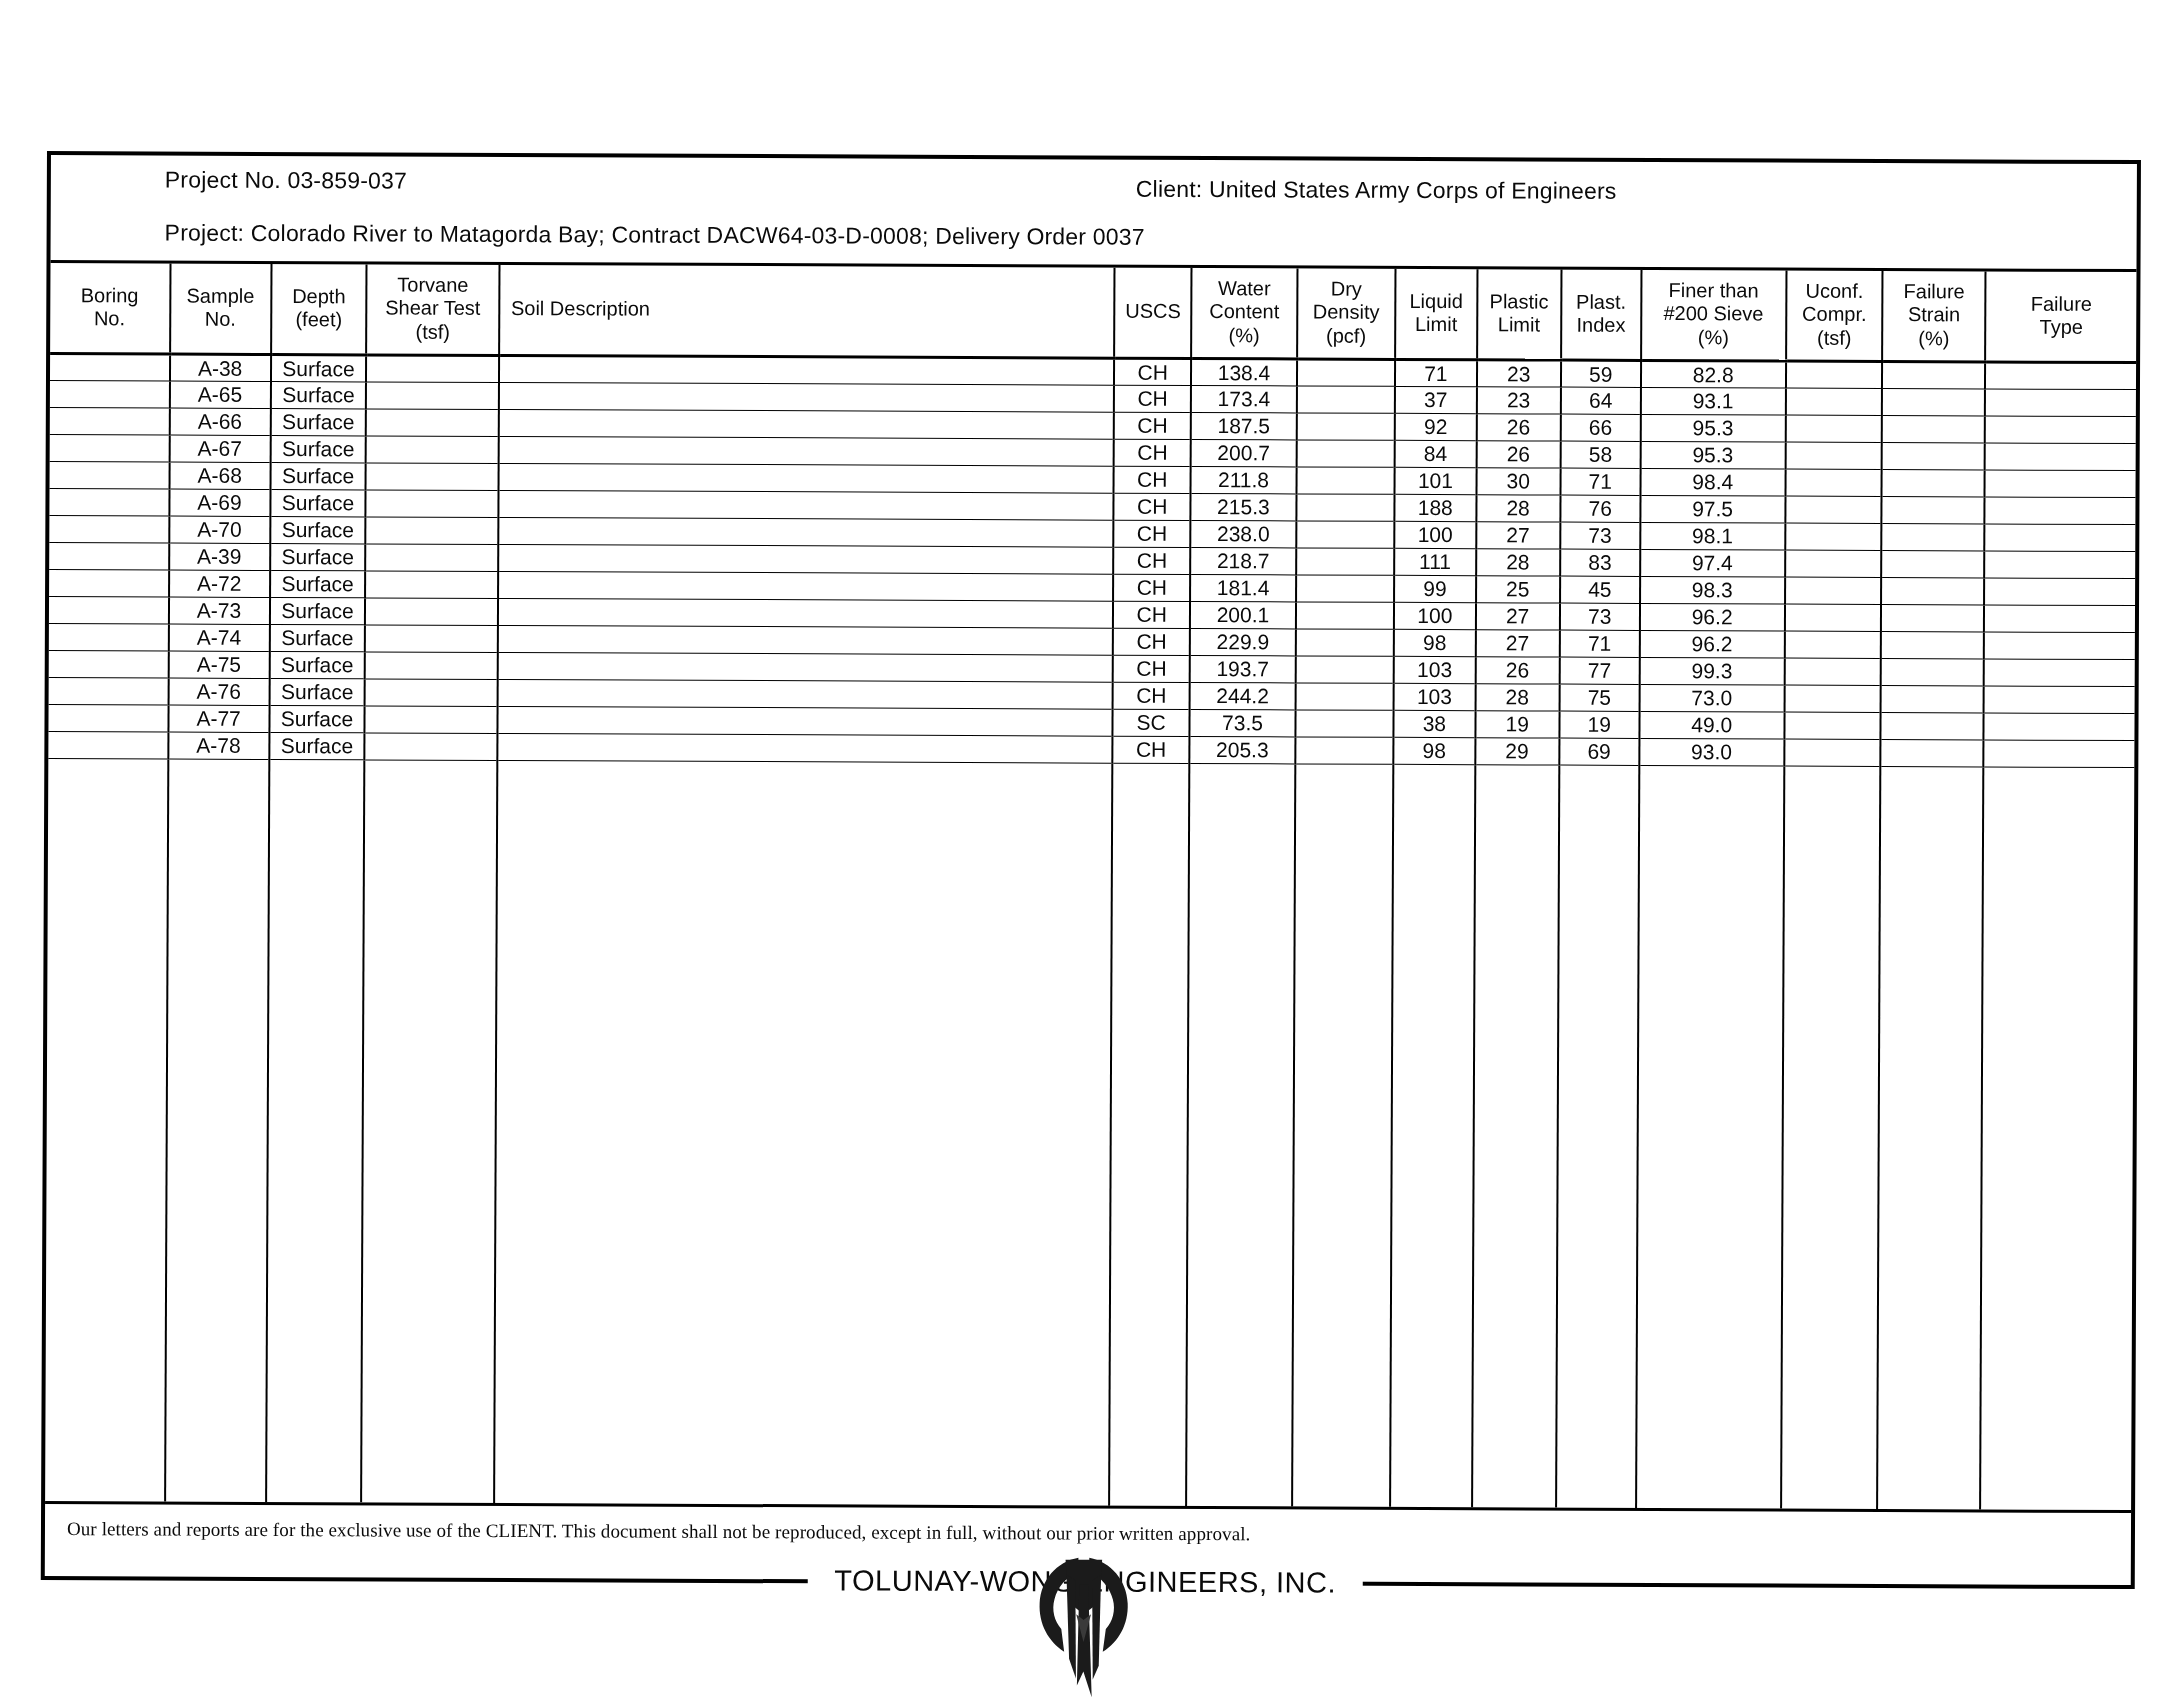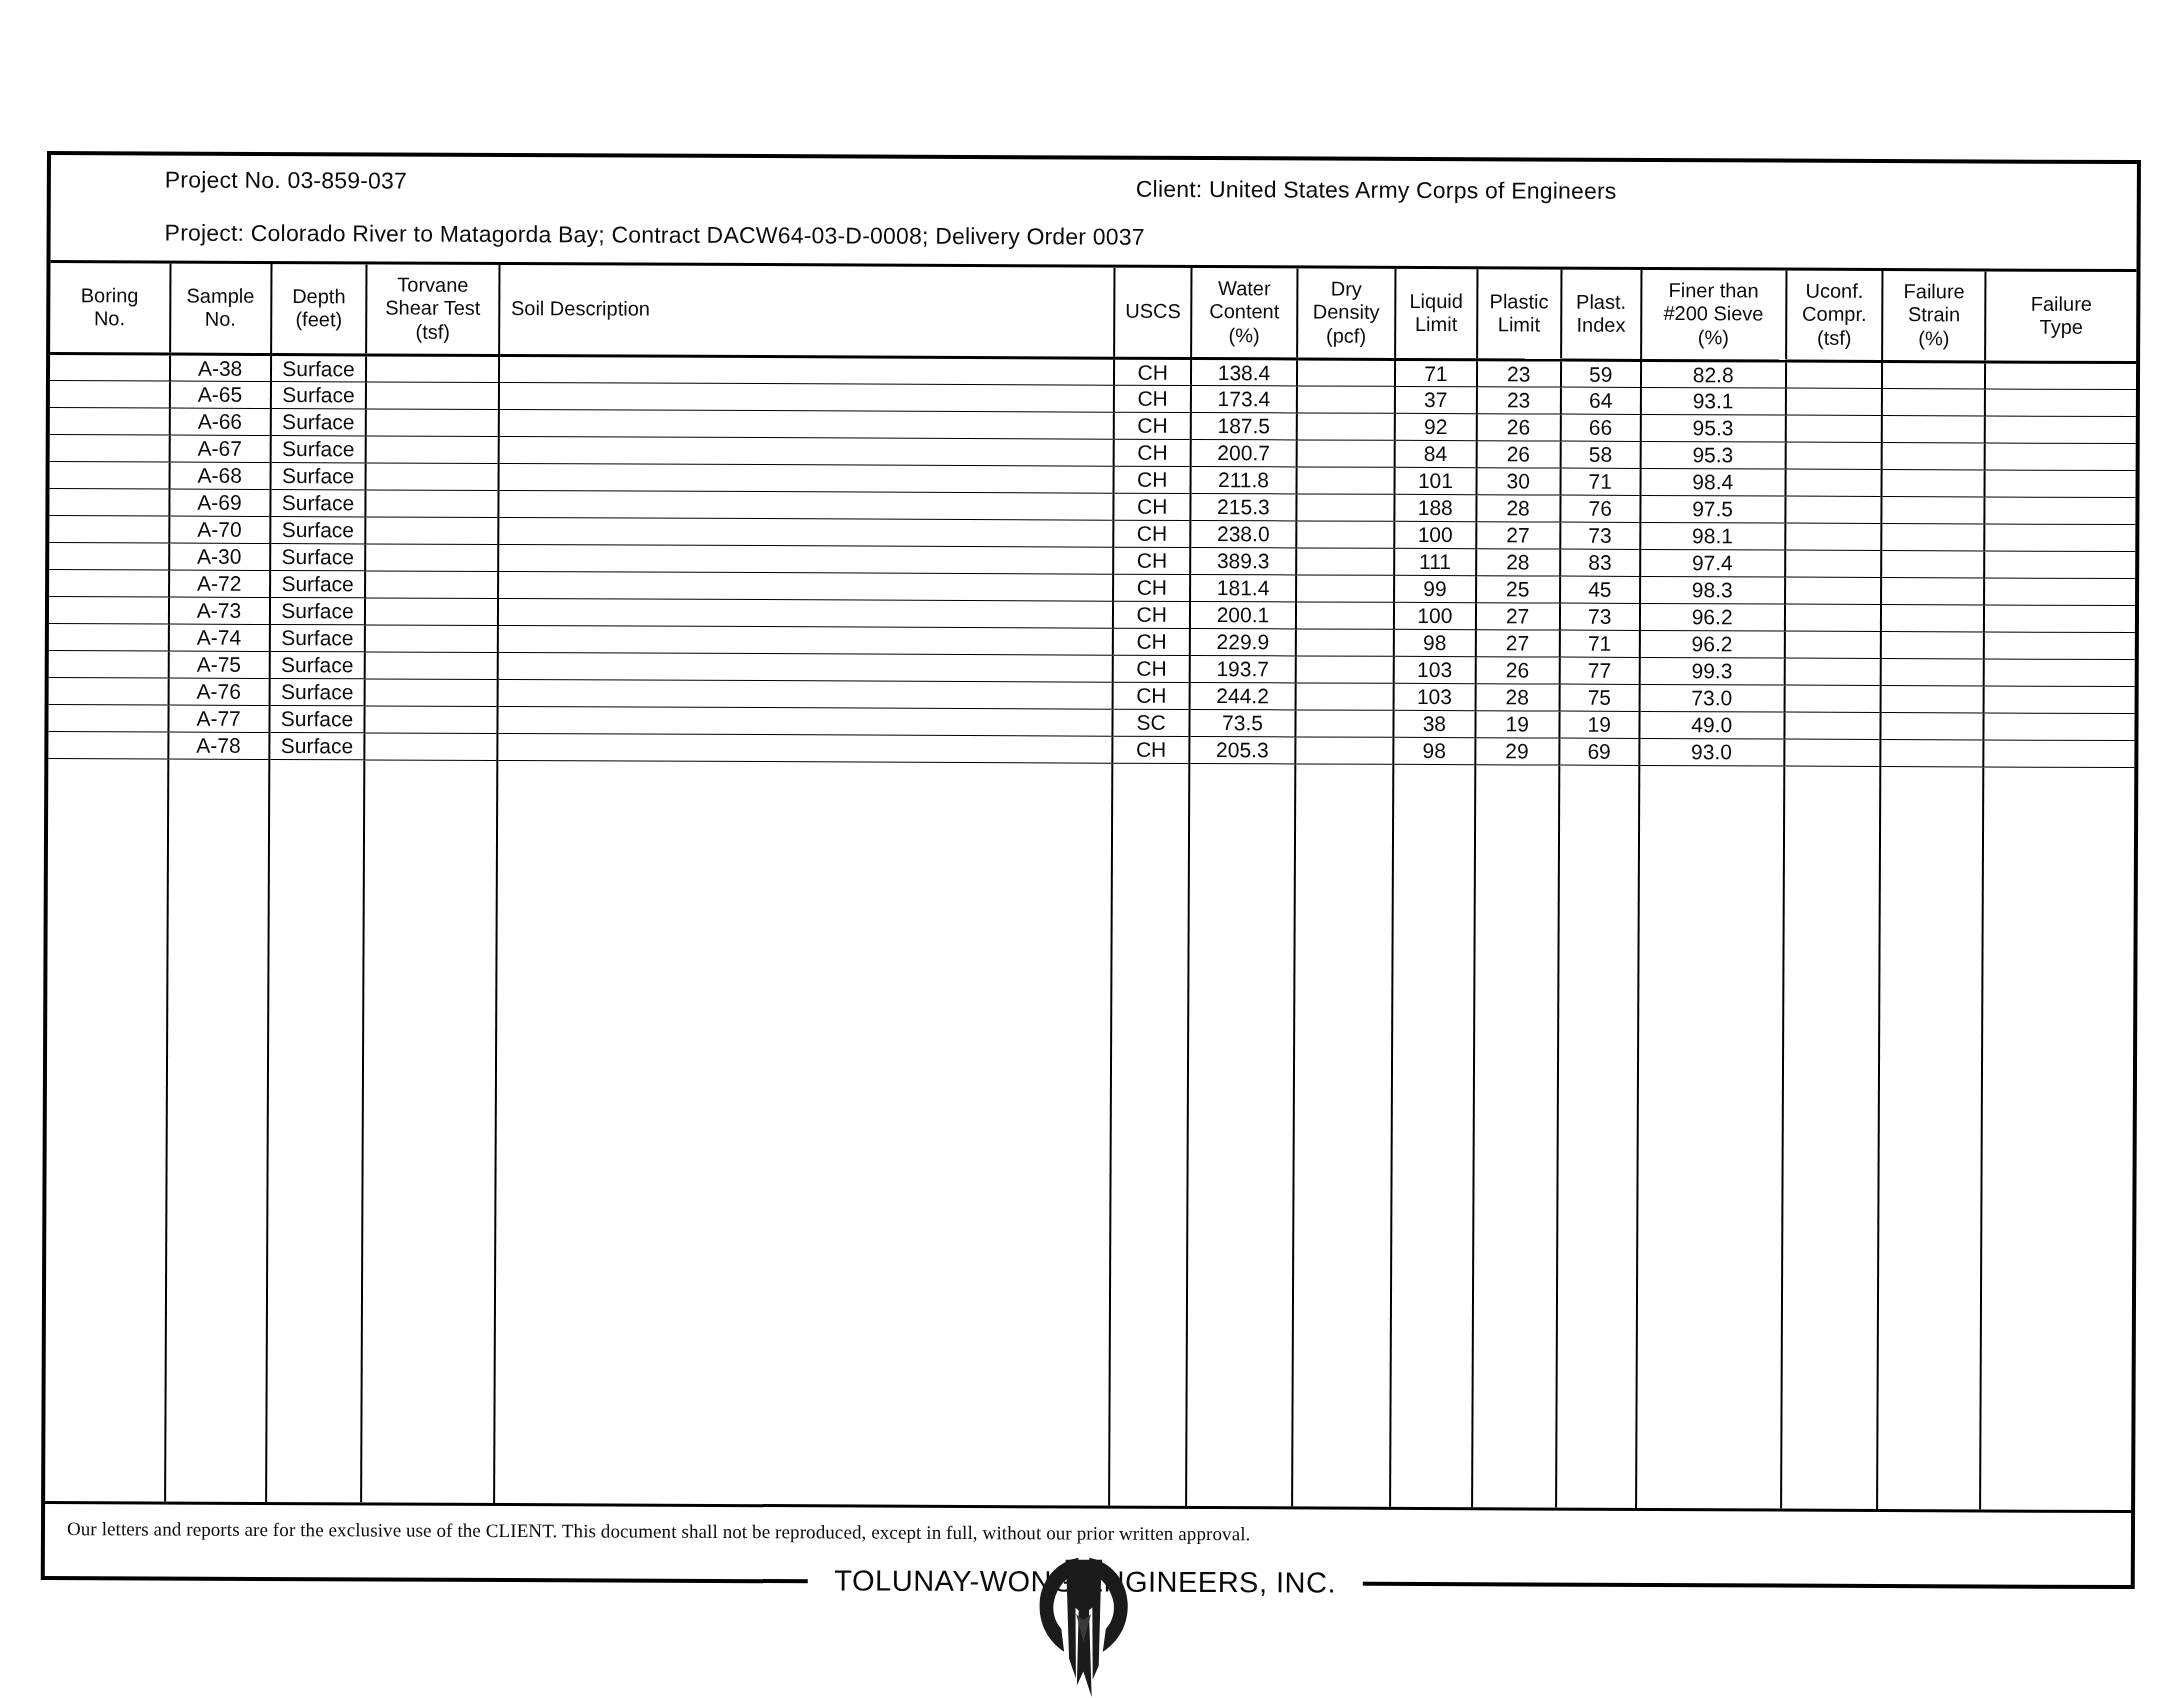--- a/index.html
+++ b/index.html
@@ -311,26 +311,26 @@
             <td>100</td>
             <td>27</td>
             <td>73</td>
             <td>98.1</td>
             <td></td>
             <td></td>
             <td></td>
           </tr>
           <tr class="data-row">
             <td></td>
-            <td>A-30</td>
-            <td>Surface</td>
-            <td></td>
-            <td></td>
-            <td>CH</td>
-            <td>389.3</td>
+            <td>A-39</td>
+            <td>Surface</td>
+            <td></td>
+            <td></td>
+            <td>CH</td>
+            <td>218.7</td>
             <td></td>
             <td>111</td>
             <td>28</td>
             <td>83</td>
             <td>97.4</td>
             <td></td>
             <td></td>
             <td></td>
           </tr>
           <tr class="data-row">

